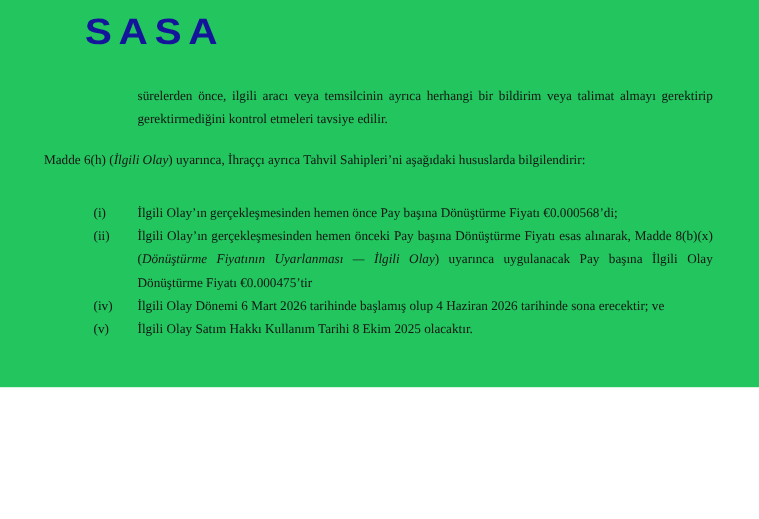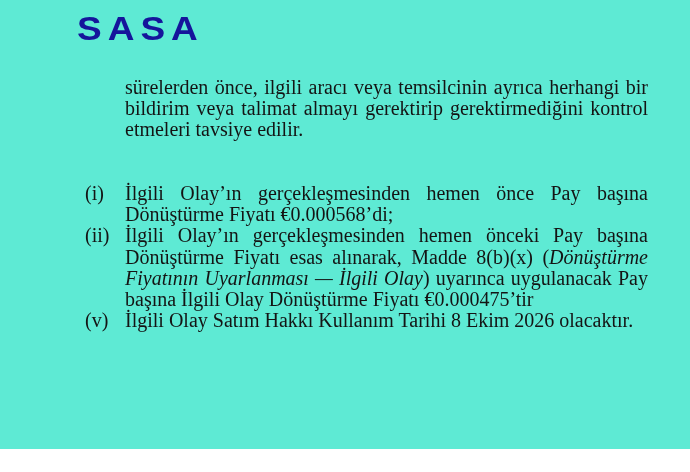--- a/index.html
+++ b/index.html
@@ -7,40 +7,40 @@
   body {
     width: 690px;
     height: 472px;
     font-family: "Liberation Serif", serif;
     color: #141414;
     overflow: hidden;
   }
   .page {
     position: relative;
     width: 690px;
-    height: 449px;
-    background: #5eead4;
+    height: 352px;
+    background: #22c55e;
   }
   .logo {
     position: absolute;
     left: 77px;
     top: 10px;
     height: 42px;
     font-family: "Liberation Sans", sans-serif;
     font-weight: bold;
     font-size: 37px;
     line-height: 42px;
     letter-spacing: 6px;
     color: #15159b;
     transform: scaleY(0.90);
     transform-origin: left top;
     user-select: none;
   }
   .bodytext {
-    font-size: 20px;
+    font-size: 12px;
     line-height: 21.2px;
     text-align: justify;
   }
   .para-continuation {
     position: absolute;
     left: 125px;
     top: 77px;
     width: 523px;
   }
   .para-madde {
@@ -72,35 +72,40 @@
 </style>
 </head>
 <body>
 
 <div class="page">
 
   <div class="logo">SASA</div>
 
   <p class="bodytext para-continuation"><span>sürelerden önce, ilgili aracı veya temsilcinin ayrıca herhangi bir bildirim veya talimat almayı gerektirip gerektirmediğini kontrol etmeleri tavsiye edilir.</span></p>
 
+  <p class="bodytext para-madde"><span>Madde 6(h) (</span><i>İlgili Olay</i><span>) uyarınca, İhraççı ayrıca Tahvil Sahipleri’ni aşağıdaki hususlarda bilgilendirir:</span></p>
 
   <div class="list bodytext">
 
     <div class="list-item">
       <span class="num">(i)</span>
       <span class="item-text"><span>İlgili Olay’ın gerçekleşmesinden hemen önce Pay başına Dönüştürme Fiyatı €0.000568’di;</span></span>
     </div>
 
     <div class="list-item">
       <span class="num">(ii)</span>
       <span class="item-text"><span>İlgili Olay’ın gerçekleşmesinden hemen önceki Pay başına Dönüştürme Fiyatı esas alınarak, Madde 8(b)(x) (</span><i>Dönüştürme Fiyatının Uyarlanması — İlgili Olay</i><span>) uyarınca uygulanacak Pay başına İlgili Olay Dönüştürme Fiyatı €0.000475’tir</span></span>
     </div>
 
 
+    <div class="list-item">
+      <span class="num">(iv)</span>
+      <span class="item-text"><span>İlgili Olay Dönemi 6 Mart 2026 tarihinde başlamış olup 4 Haziran 2026 tarihinde sona erecektir; ve</span></span>
+    </div>
 
     <div class="list-item">
       <span class="num">(v)</span>
-      <span class="item-text"><span>İlgili Olay Satım Hakkı Kullanım Tarihi 8 Ekim 2026 olacaktır.</span></span>
+      <span class="item-text"><span>İlgili Olay Satım Hakkı Kullanım Tarihi 8 Ekim 2025 olacaktır.</span></span>
     </div>
 
   </div>
 
 </div>
 
 </body></html>

